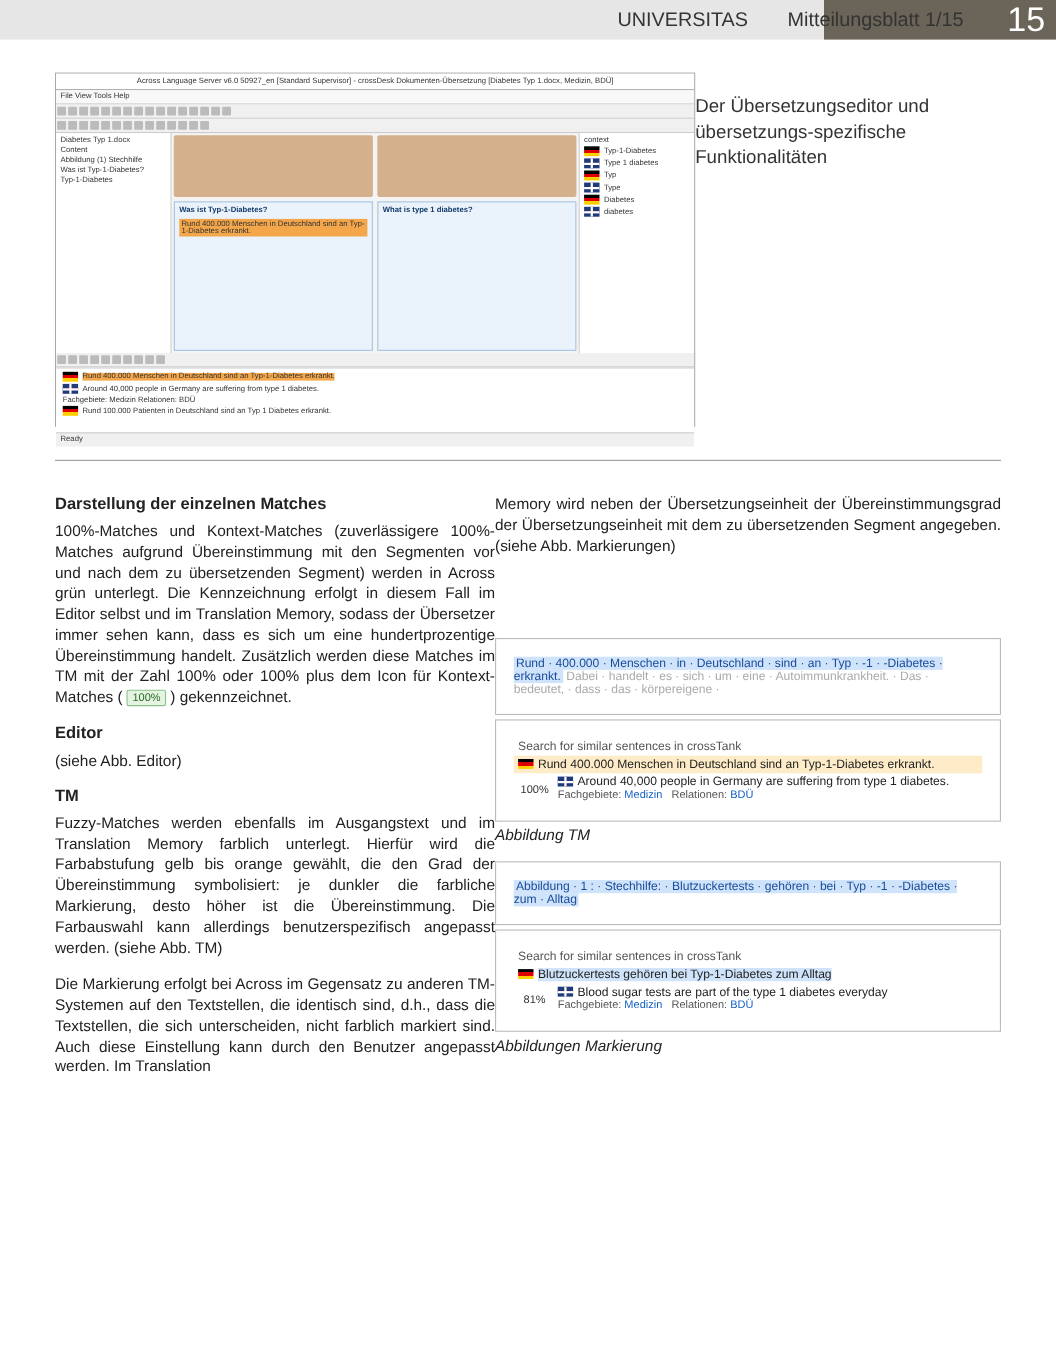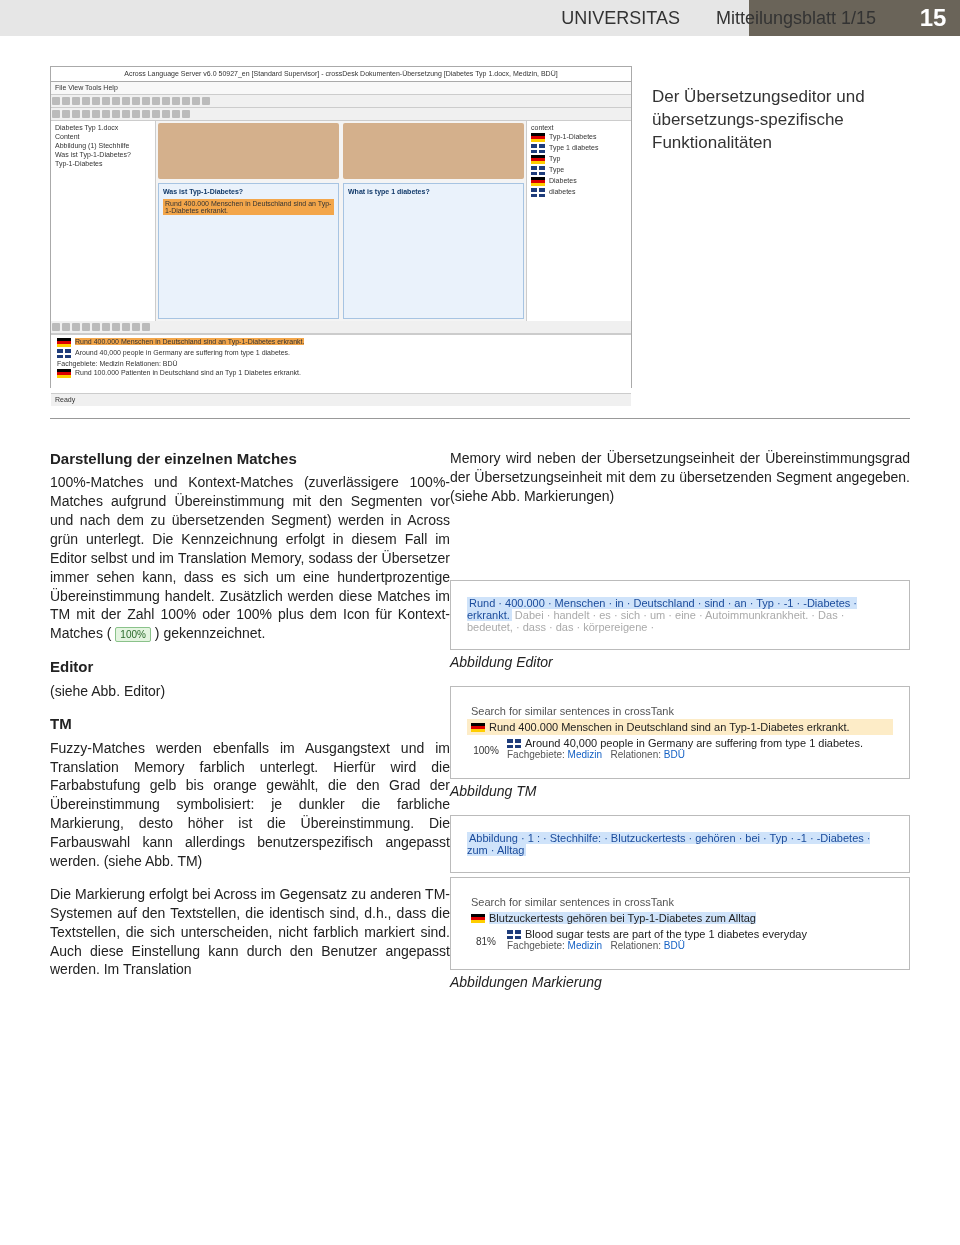--- a/index.html
+++ b/index.html
@@ -18,38 +18,36 @@
   }
   .header-band .gray-area {
     flex: 1;
     padding-right: 30px;
     text-align: right;
   }
   .header-band .dark-area {
     width: 54px;
     text-align: center;
     color: #fff;
-    font-size: 24px;
-    font-weight: bold;
+    font-size: 31px;
   }
   .header-text {
     color: #333;
     font-size: 18px;
   }
   .issue-text {
     margin-left: 32px;
     color: #333;
     font-size: 18px;
   }
   .content {
     padding: 30px 50px 40px 50px;
   }
   .top-row {
     display: flex;
-    gap: 20px;
     margin-bottom: 30px;
   }
   .screenshot {
     width: 580px;
     height: 320px;
     border: 1px solid #aaa;
     background: #f4f4f4;
     position: relative;
     font-size: 7px;
     color: #333;
@@ -364,21 +362,20 @@
 
     <div class="col-right">
       <p>Memory wird neben der Übersetzungseinheit der Übereinstimmungsgrad der Übersetzungseinheit mit dem zu übersetzenden Segment angegeben. (siehe Abb. Markierungen)</p>
 
       <div style="height:60px"></div>
 
       <div class="fig-box">
         <span class="fig-hl-blue">Rund · 400.000 · Menschen · in · Deutschland · sind · an · Typ · -1 · -Diabetes · erkrankt.</span>
         <span class="fig-muted">Dabei · handelt · es · sich · um · eine · Autoimmunkrankheit. · Das · bedeutet, · dass · das · körpereigene ·</span>
       </div>
-      <div class="fig-caption">Abbildung Editor</div>
 
       <div class="fig-box">
         <div class="fig-search-hdr">Search for similar sentences in crossTank</div>
         <div class="fig-match-line"><span class="flag flag-de"></span><span>Rund 400.000 Menschen in Deutschland sind an Typ-1-Diabetes erkrankt.</span></div>
         <div class="fig-row">
           <div class="pct">100%</div>
           <div>
             <div><span class="flag flag-en"></span><span>Around 40,000 people in Germany are suffering from type 1 diabetes.</span></div>
             <div class="fig-sub"><span>Fachgebiete: </span><span class="b">Medizin</span> &nbsp; <span>Relationen: </span><span class="b">BDÜ</span></div>
           </div>

